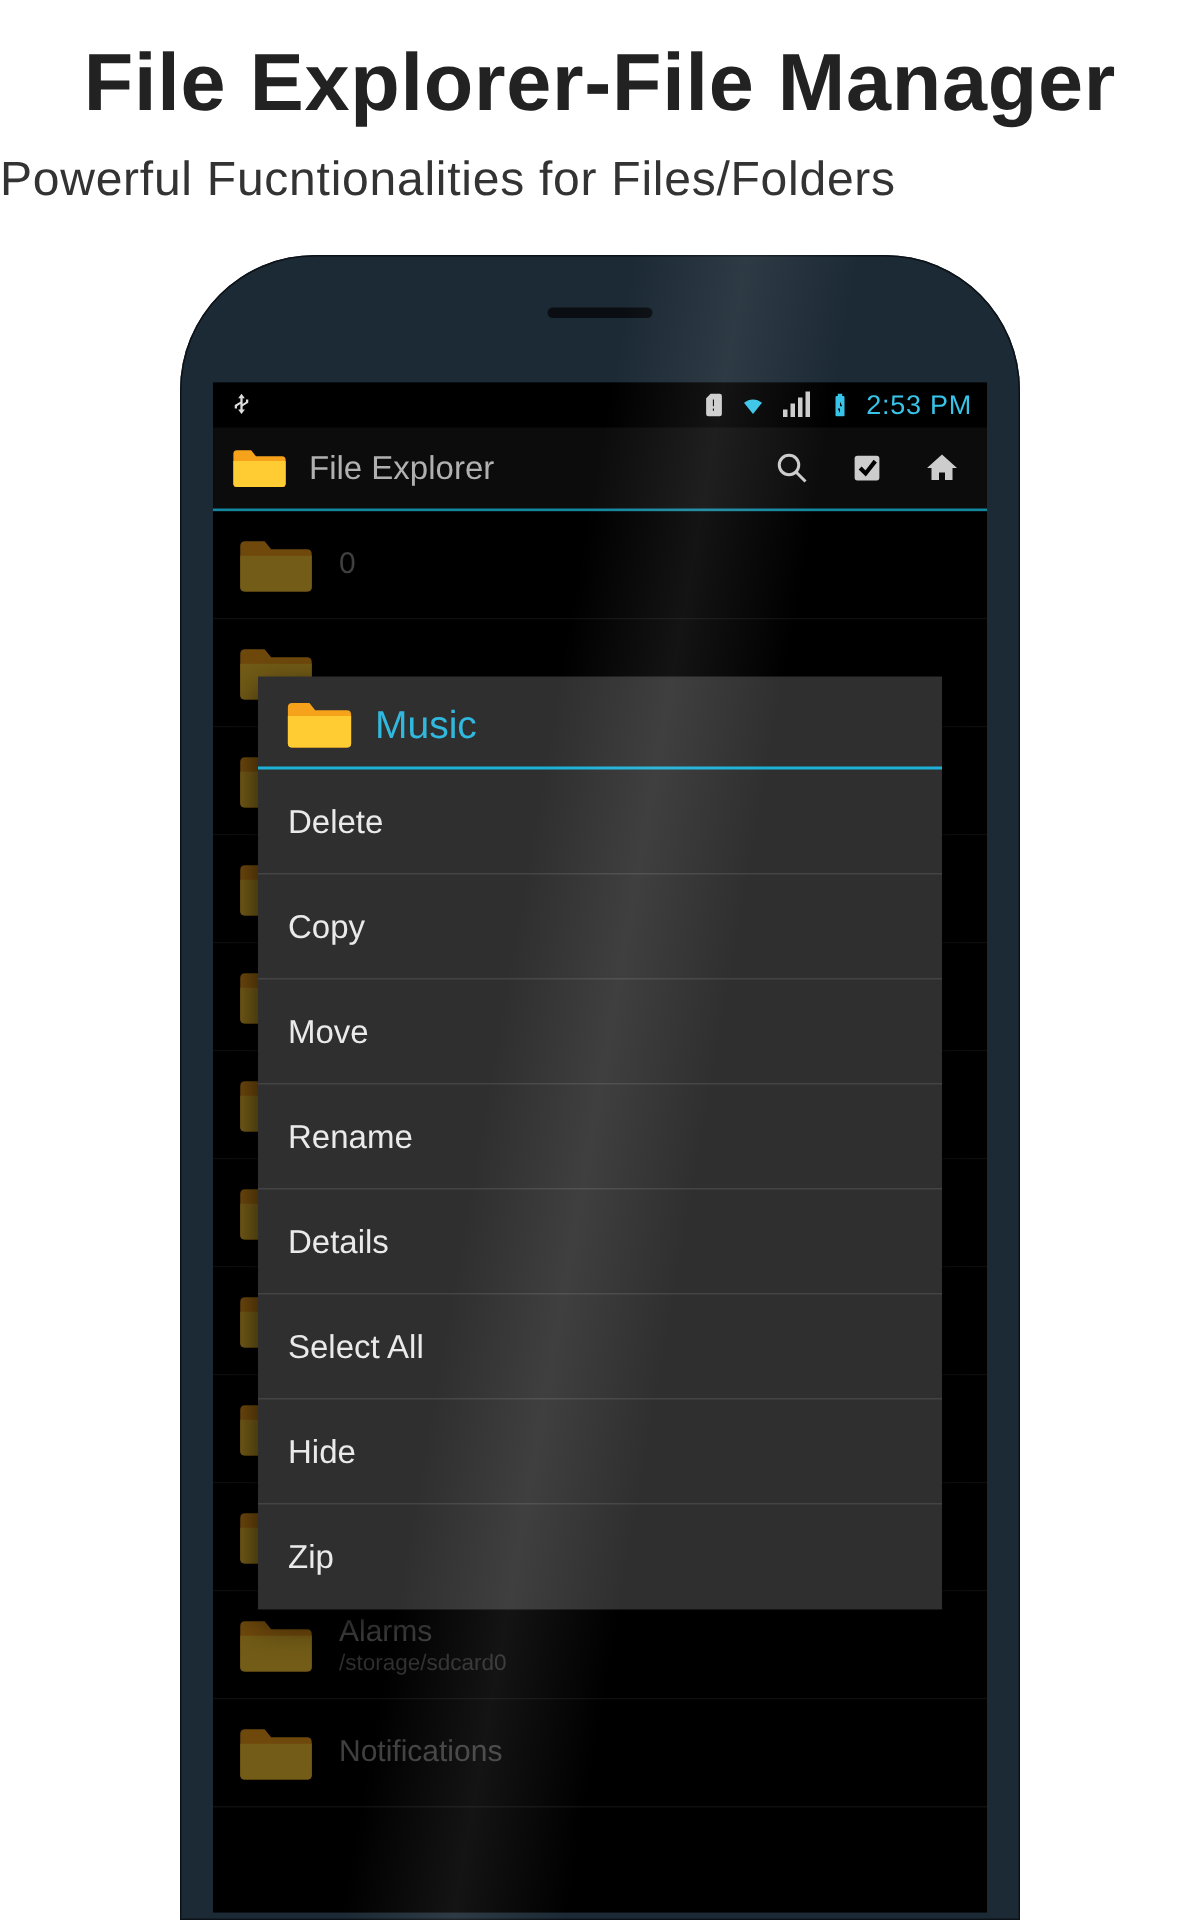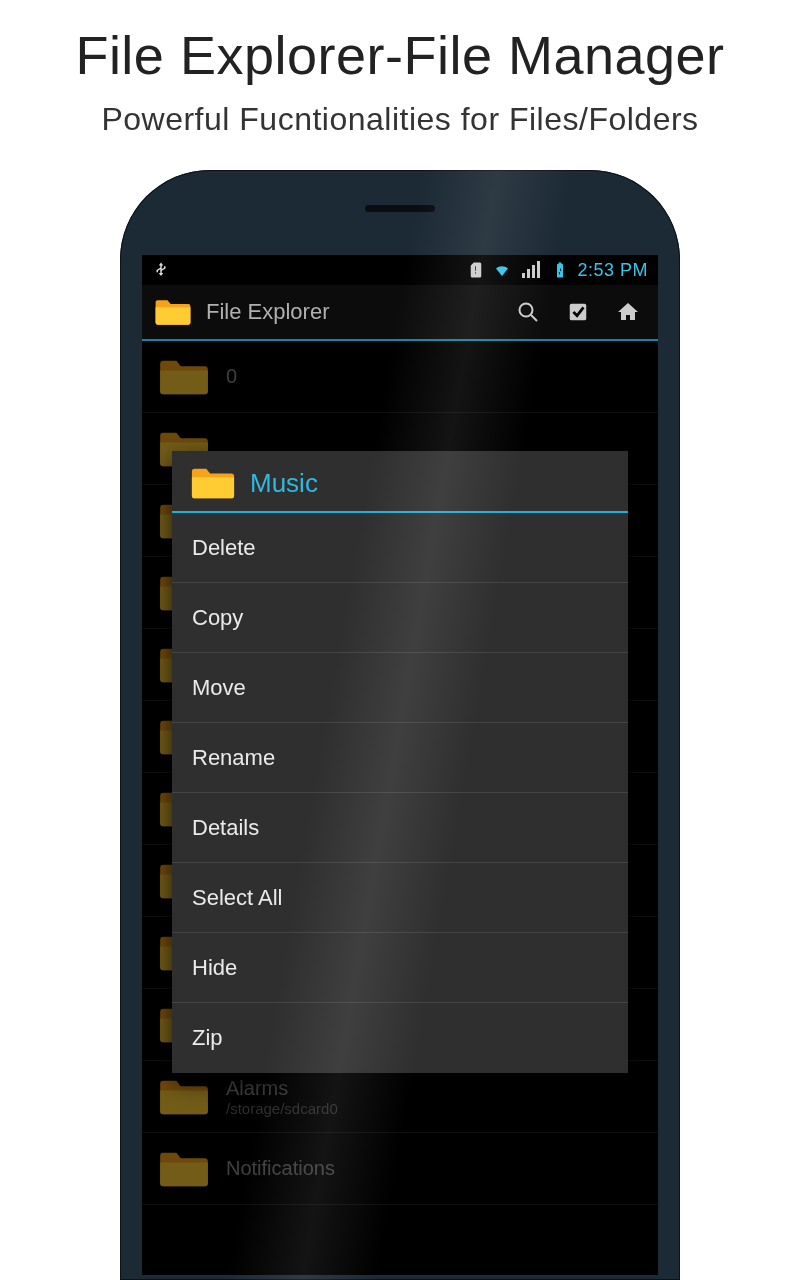--- a/index.html
+++ b/index.html
@@ -6,27 +6,26 @@
   body {
     width: 800px; height: 1280px;
     background: #ffffff;
     font-family: "Helvetica Neue", Helvetica, Arial, sans-serif;
     position: relative;
   }
   
   .promo-title {
     text-align: center;
     font-size: 54px;
-    font-weight: 400;
+    font-weight: 700;
     color: #222;
     margin-top: 24px;
     letter-spacing: .5px;
   }
   .promo-sub {
-    text-align: center;
     font-size: 32px;
     font-weight: 200;
     color: #333;
     margin-top: 15px;
     letter-spacing: .5px;
   }
   
   .device {
     position: absolute;
     left: 50%; top: 170px;

